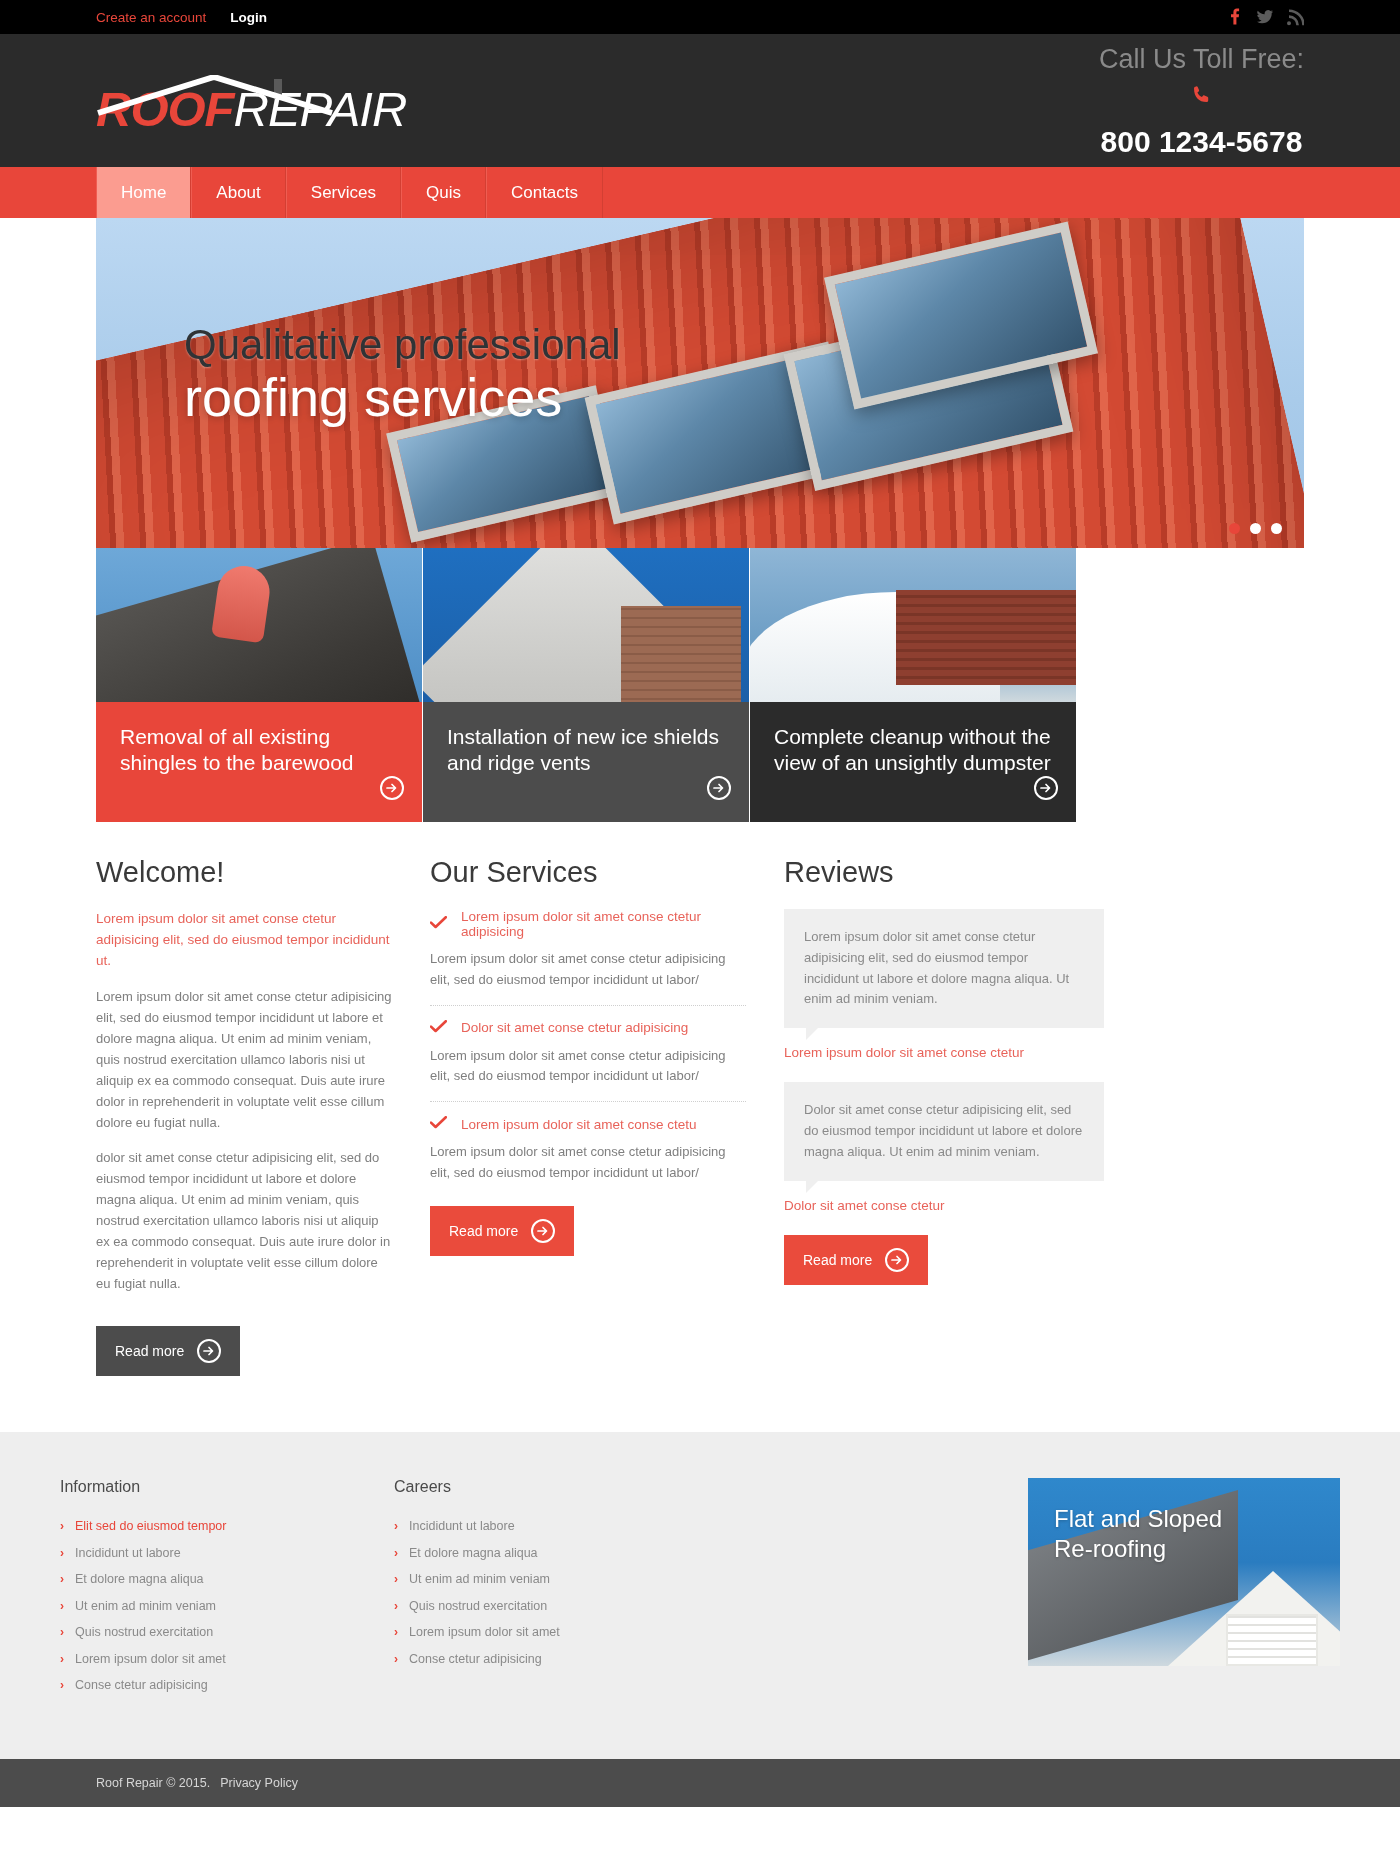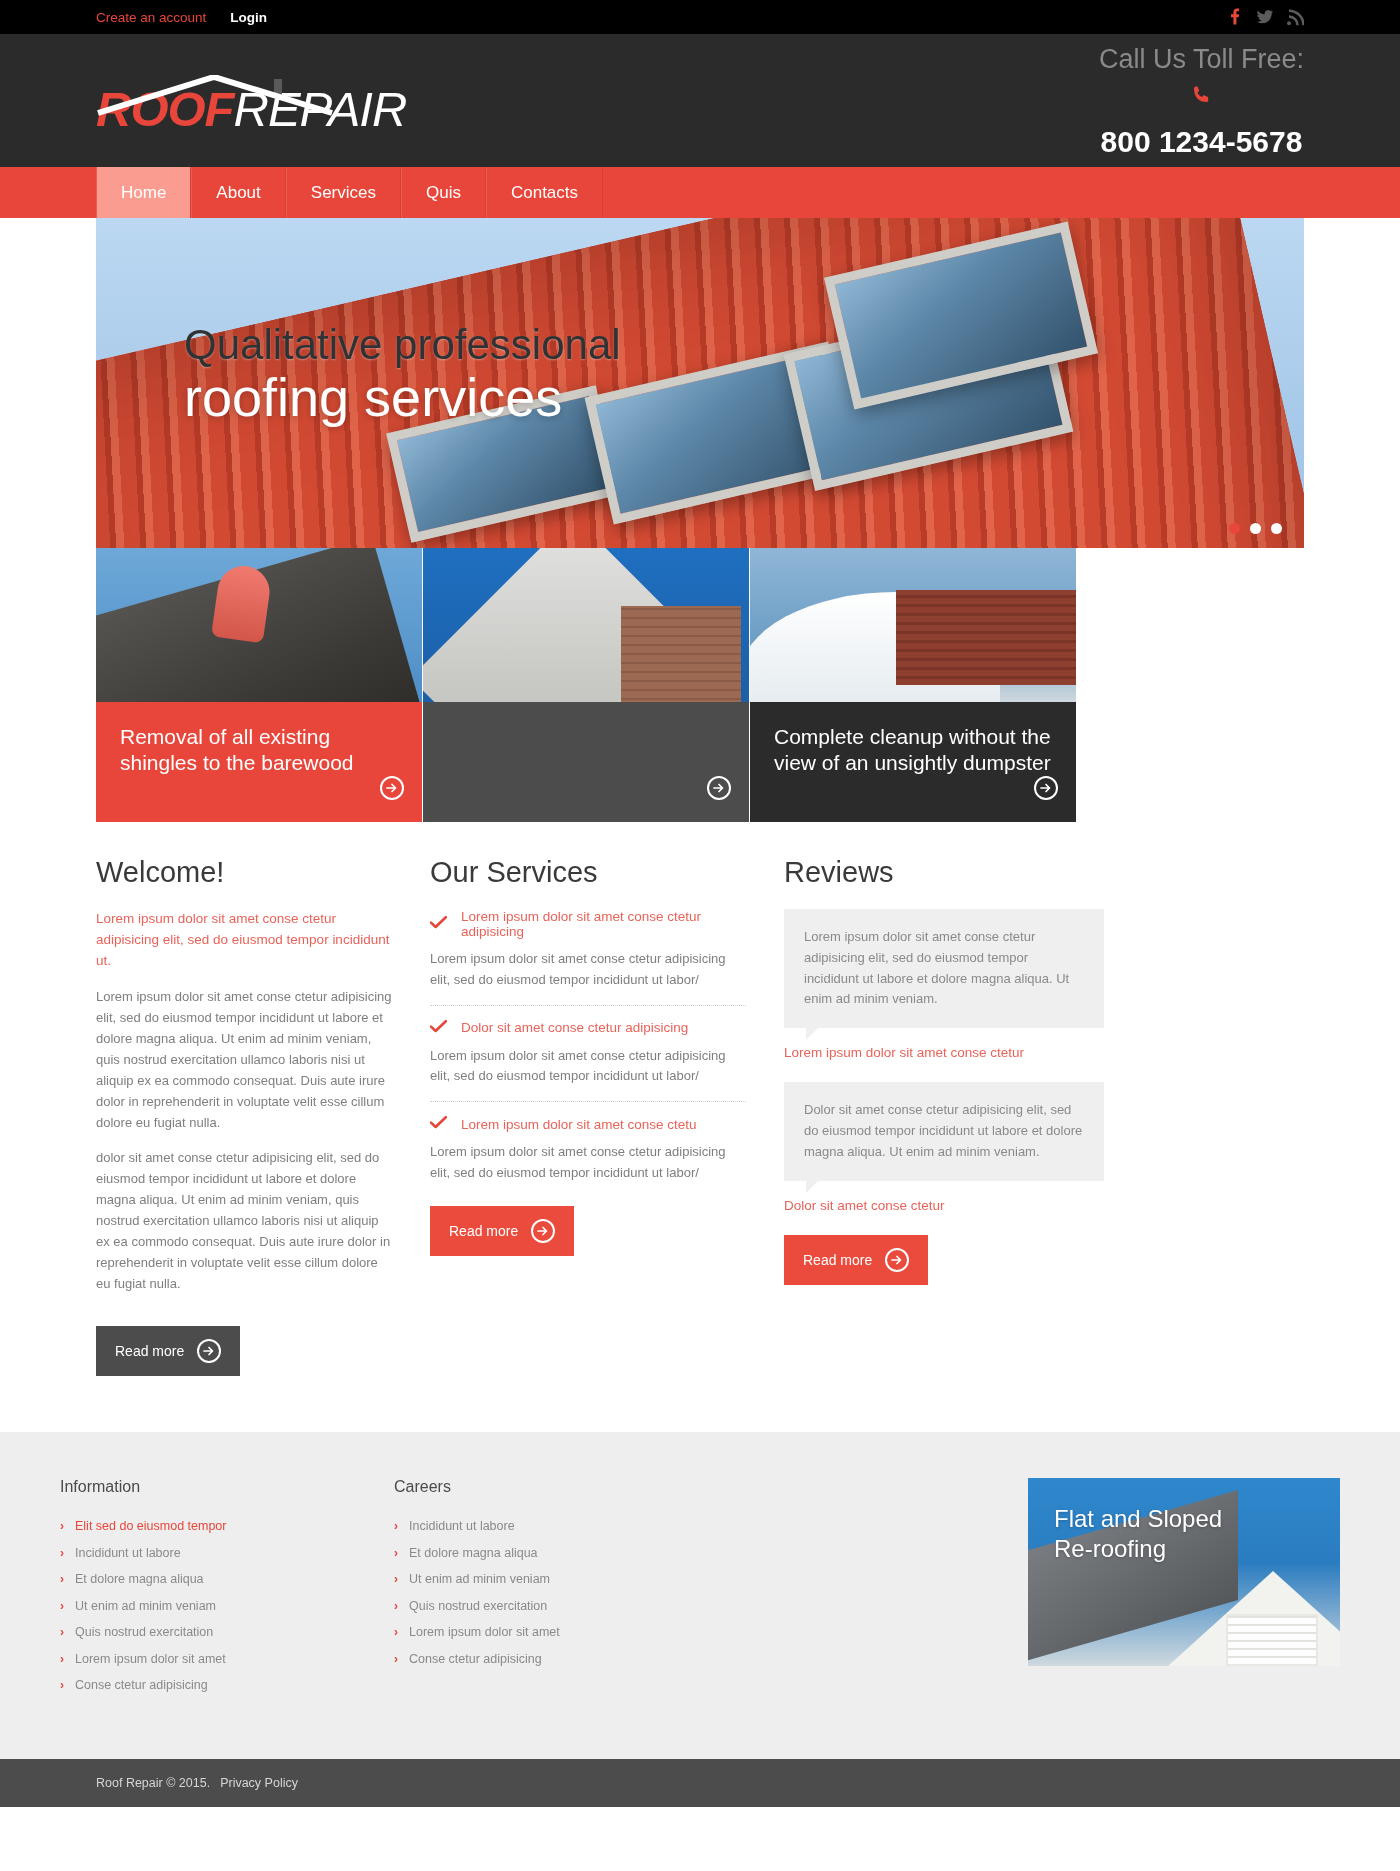--- a/index.html
+++ b/index.html
@@ -377,20 +377,21 @@
             <svg width="12" height="12" viewBox="0 0 12 12">
                 <path d="M1 6h8M6 2.5 9.5 6 6 9.5" stroke="#ffffff" stroke-width="1.7" fill="none" stroke-linecap="round" stroke-linejoin="round"></path>
               </svg>
           </span>
         </span>
       </div>
     </div>
     <div class="feature">
       <div class="photo ph2"></div>
       <div class="cap cap-gray">
+        <span>Installation of new ice shields and ridge vents</span>
         <span class="arrow">
           <span class="arrow-circle">
             <svg width="12" height="12" viewBox="0 0 12 12">
                 <path d="M1 6h8M6 2.5 9.5 6 6 9.5" stroke="#ffffff" stroke-width="1.7" fill="none" stroke-linecap="round" stroke-linejoin="round"></path>
               </svg>
           </span>
         </span>
       </div>
     </div>
     <div class="feature">

